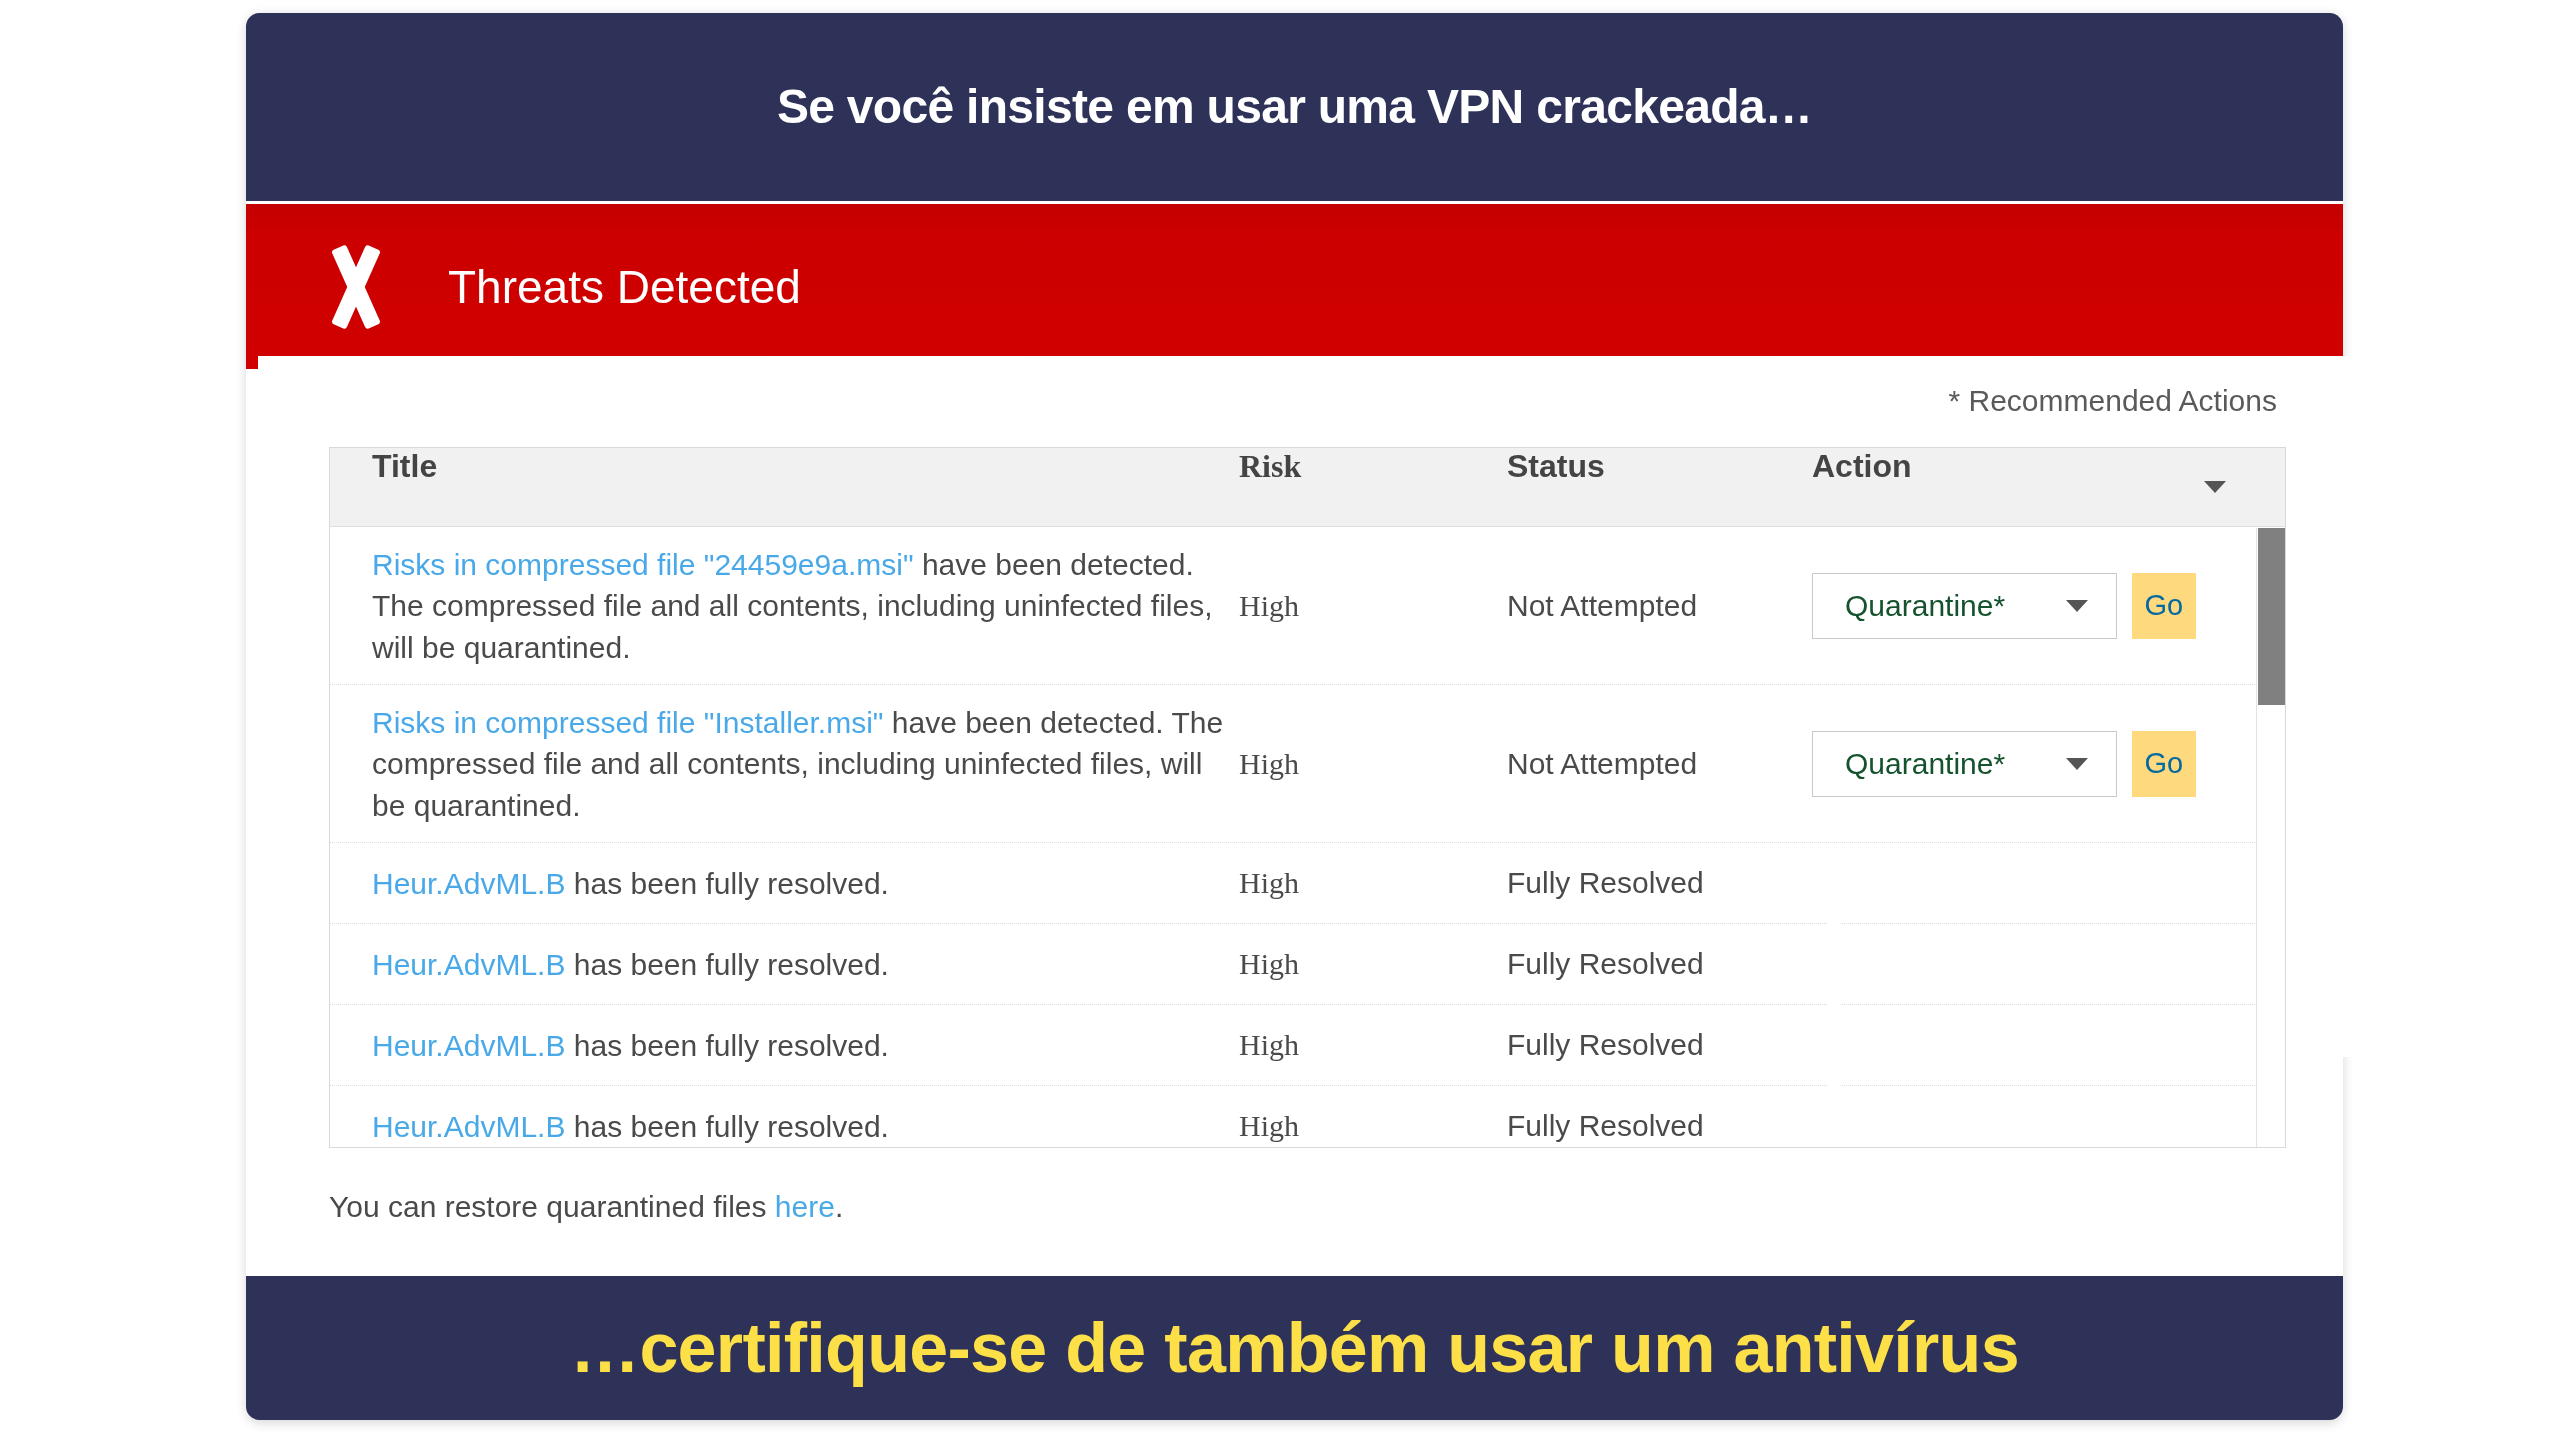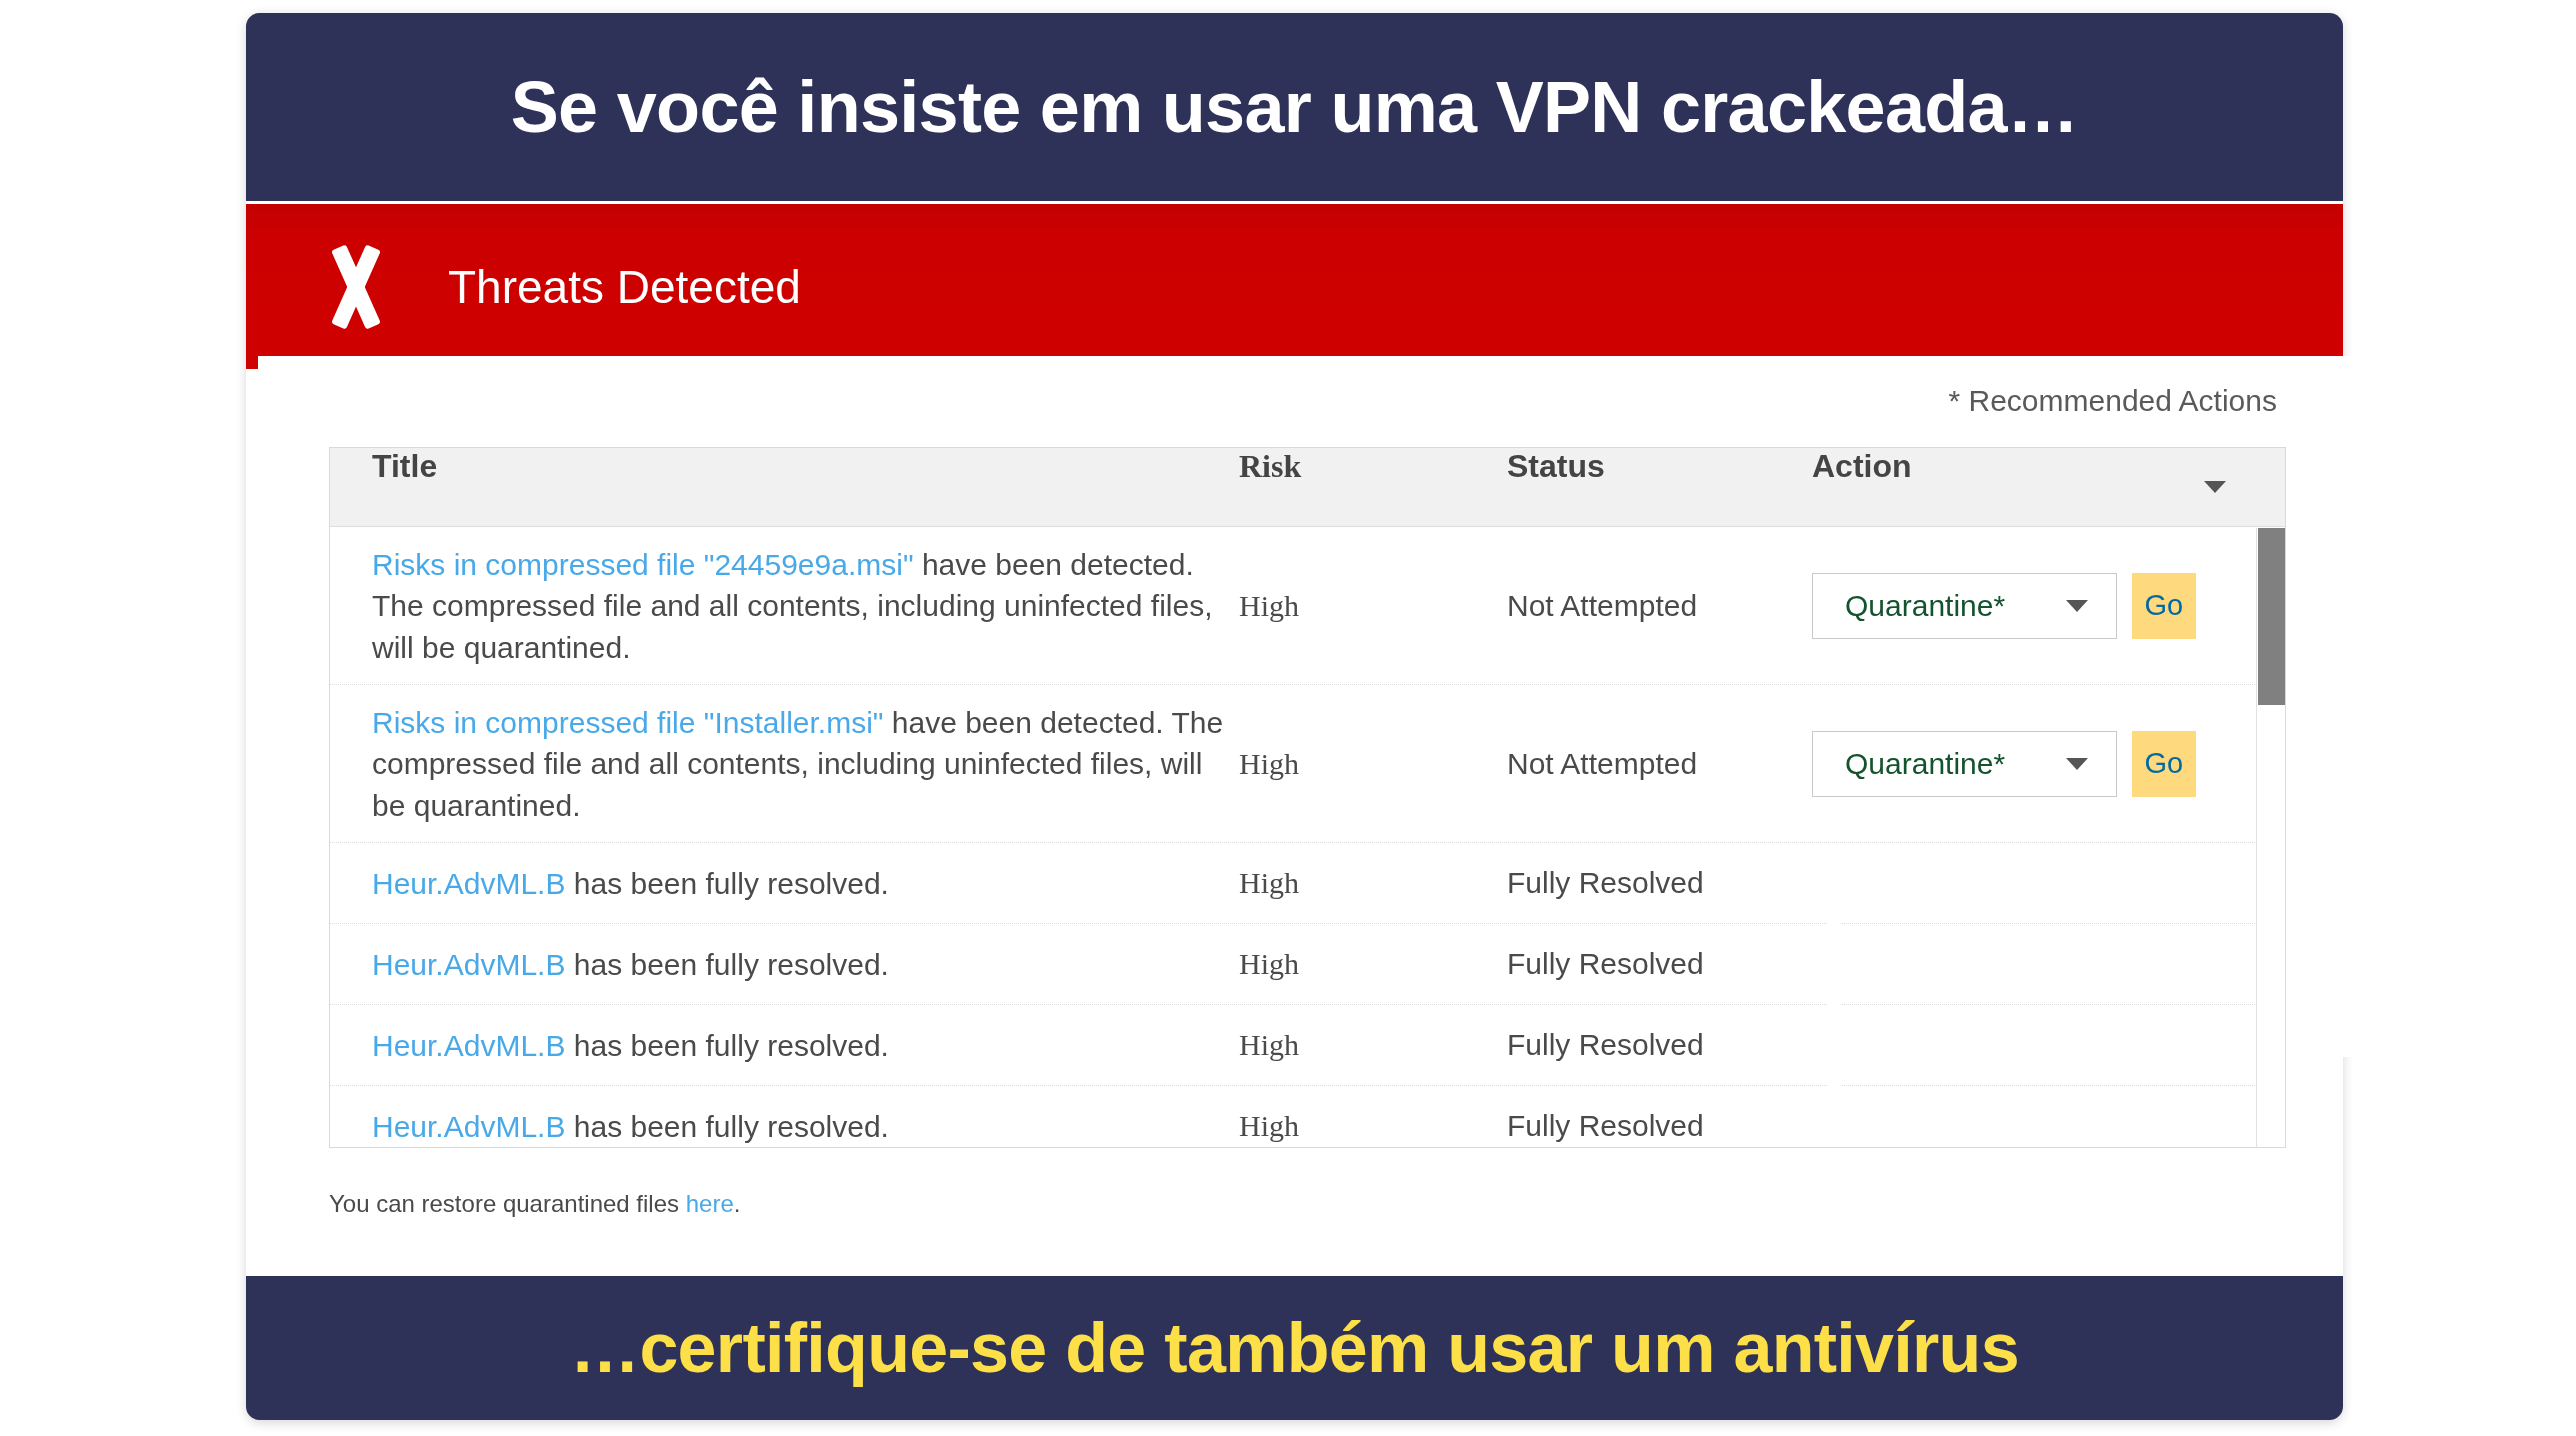--- a/index.html
+++ b/index.html
@@ -40,21 +40,21 @@
     height: 188px;
     background: #2E3258;
     border-radius: 13.4px 13.4px 0 0;
     display: flex;
     align-items: center;
     justify-content: center;
     overflow: hidden;
   }
   .caption-top .cap-text {
     color: #ffffff;
-    font-size: 72px;
+    font-size: 48px;
     font-weight: 700;
     letter-spacing: -0.7px;
     white-space: nowrap;
     line-height: 1;
     padding: 0 27px;
   }
 
   
   .alert-bar {
     position: absolute;
@@ -248,21 +248,21 @@
     top: 0px;
     width: 27px;
     height: 177px;
     background: #808080;
   }
 
   .restore-line {
     position: absolute;
     left: 71px;
     top: 834px;
-    font-size: 24px;
+    font-size: 30px;
     color: #4a4a4a;
     white-space: nowrap;
   }
 
   
   .caption-bottom {
     position: absolute;
     left: 0;
     top: 1263px;
     width: 2097px;

